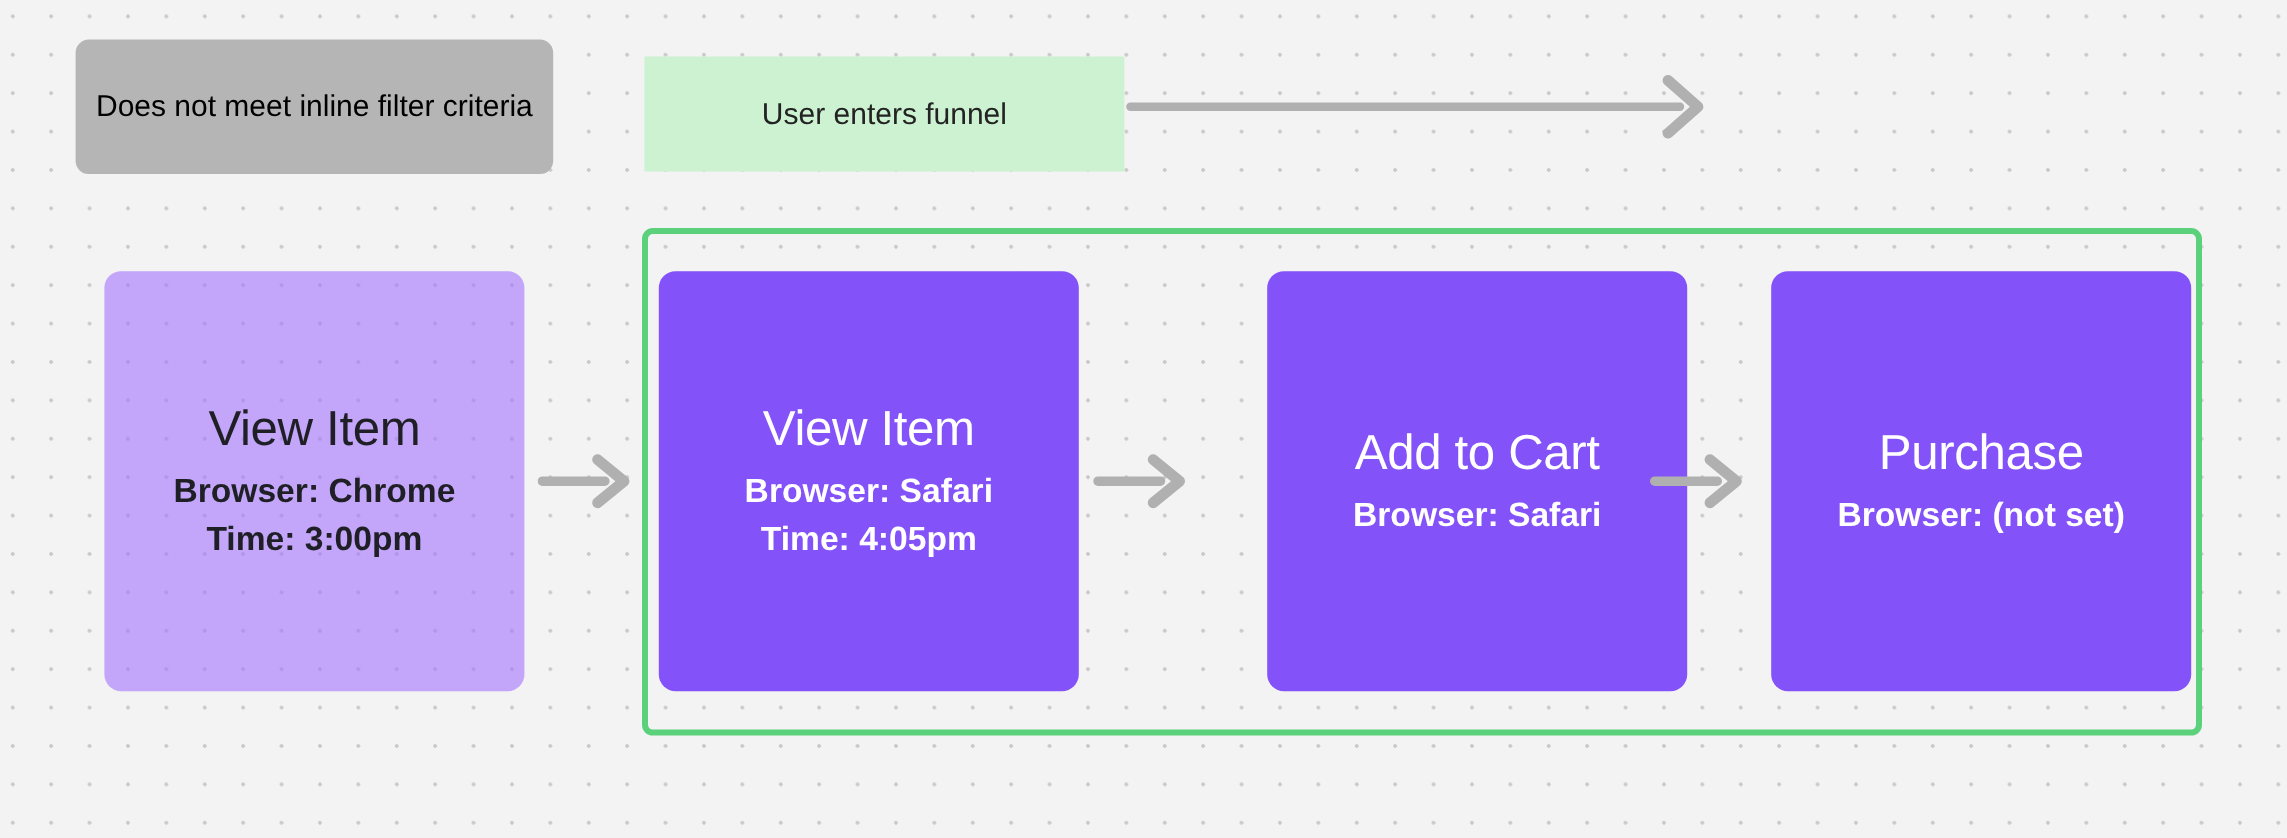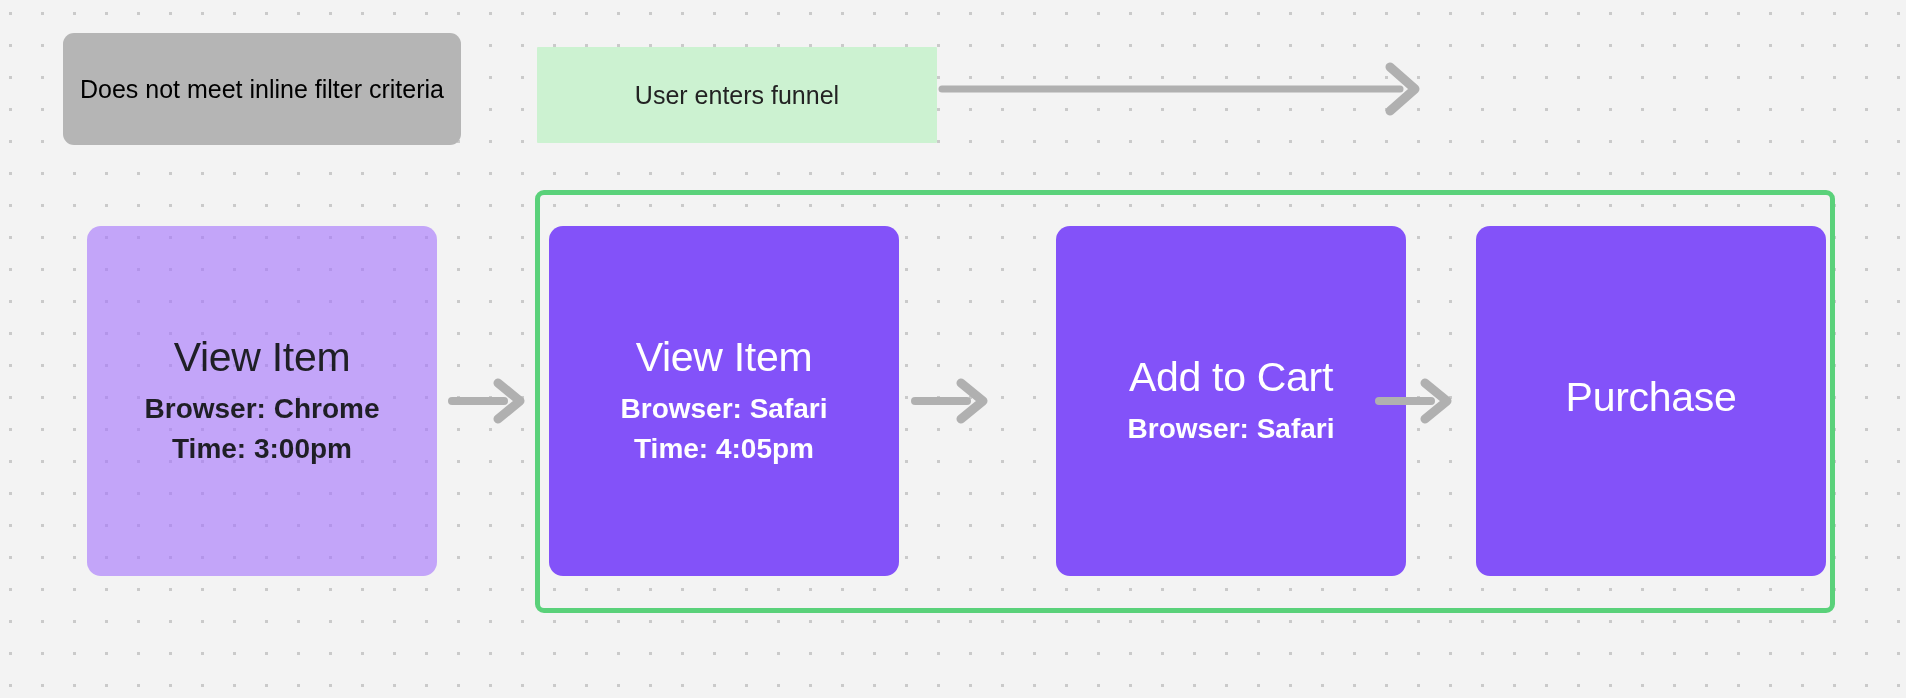--- a/index.html
+++ b/index.html
@@ -207,15 +207,16 @@
 
   <div class="step-arrow arrow-3">
     <svg width="82" height="46" viewBox="0 0 82 46">
       <line x1="4" y1="23" x2="56" y2="23" stroke="#b0b0b0" stroke-width="8" stroke-linecap="round"></line>
       <polyline points="50,5 72,23 50,41" fill="none" stroke="#b0b0b0" stroke-width="9" stroke-linecap="round" stroke-linejoin="round"></polyline>
     </svg>
   </div>
 
   <div class="card card-included card-4">
     <div class="card-title">Purchase</div>
+    <div class="card-line">Browser: (not set)</div>
   </div>
 
 </div>
 
 </body></html>

